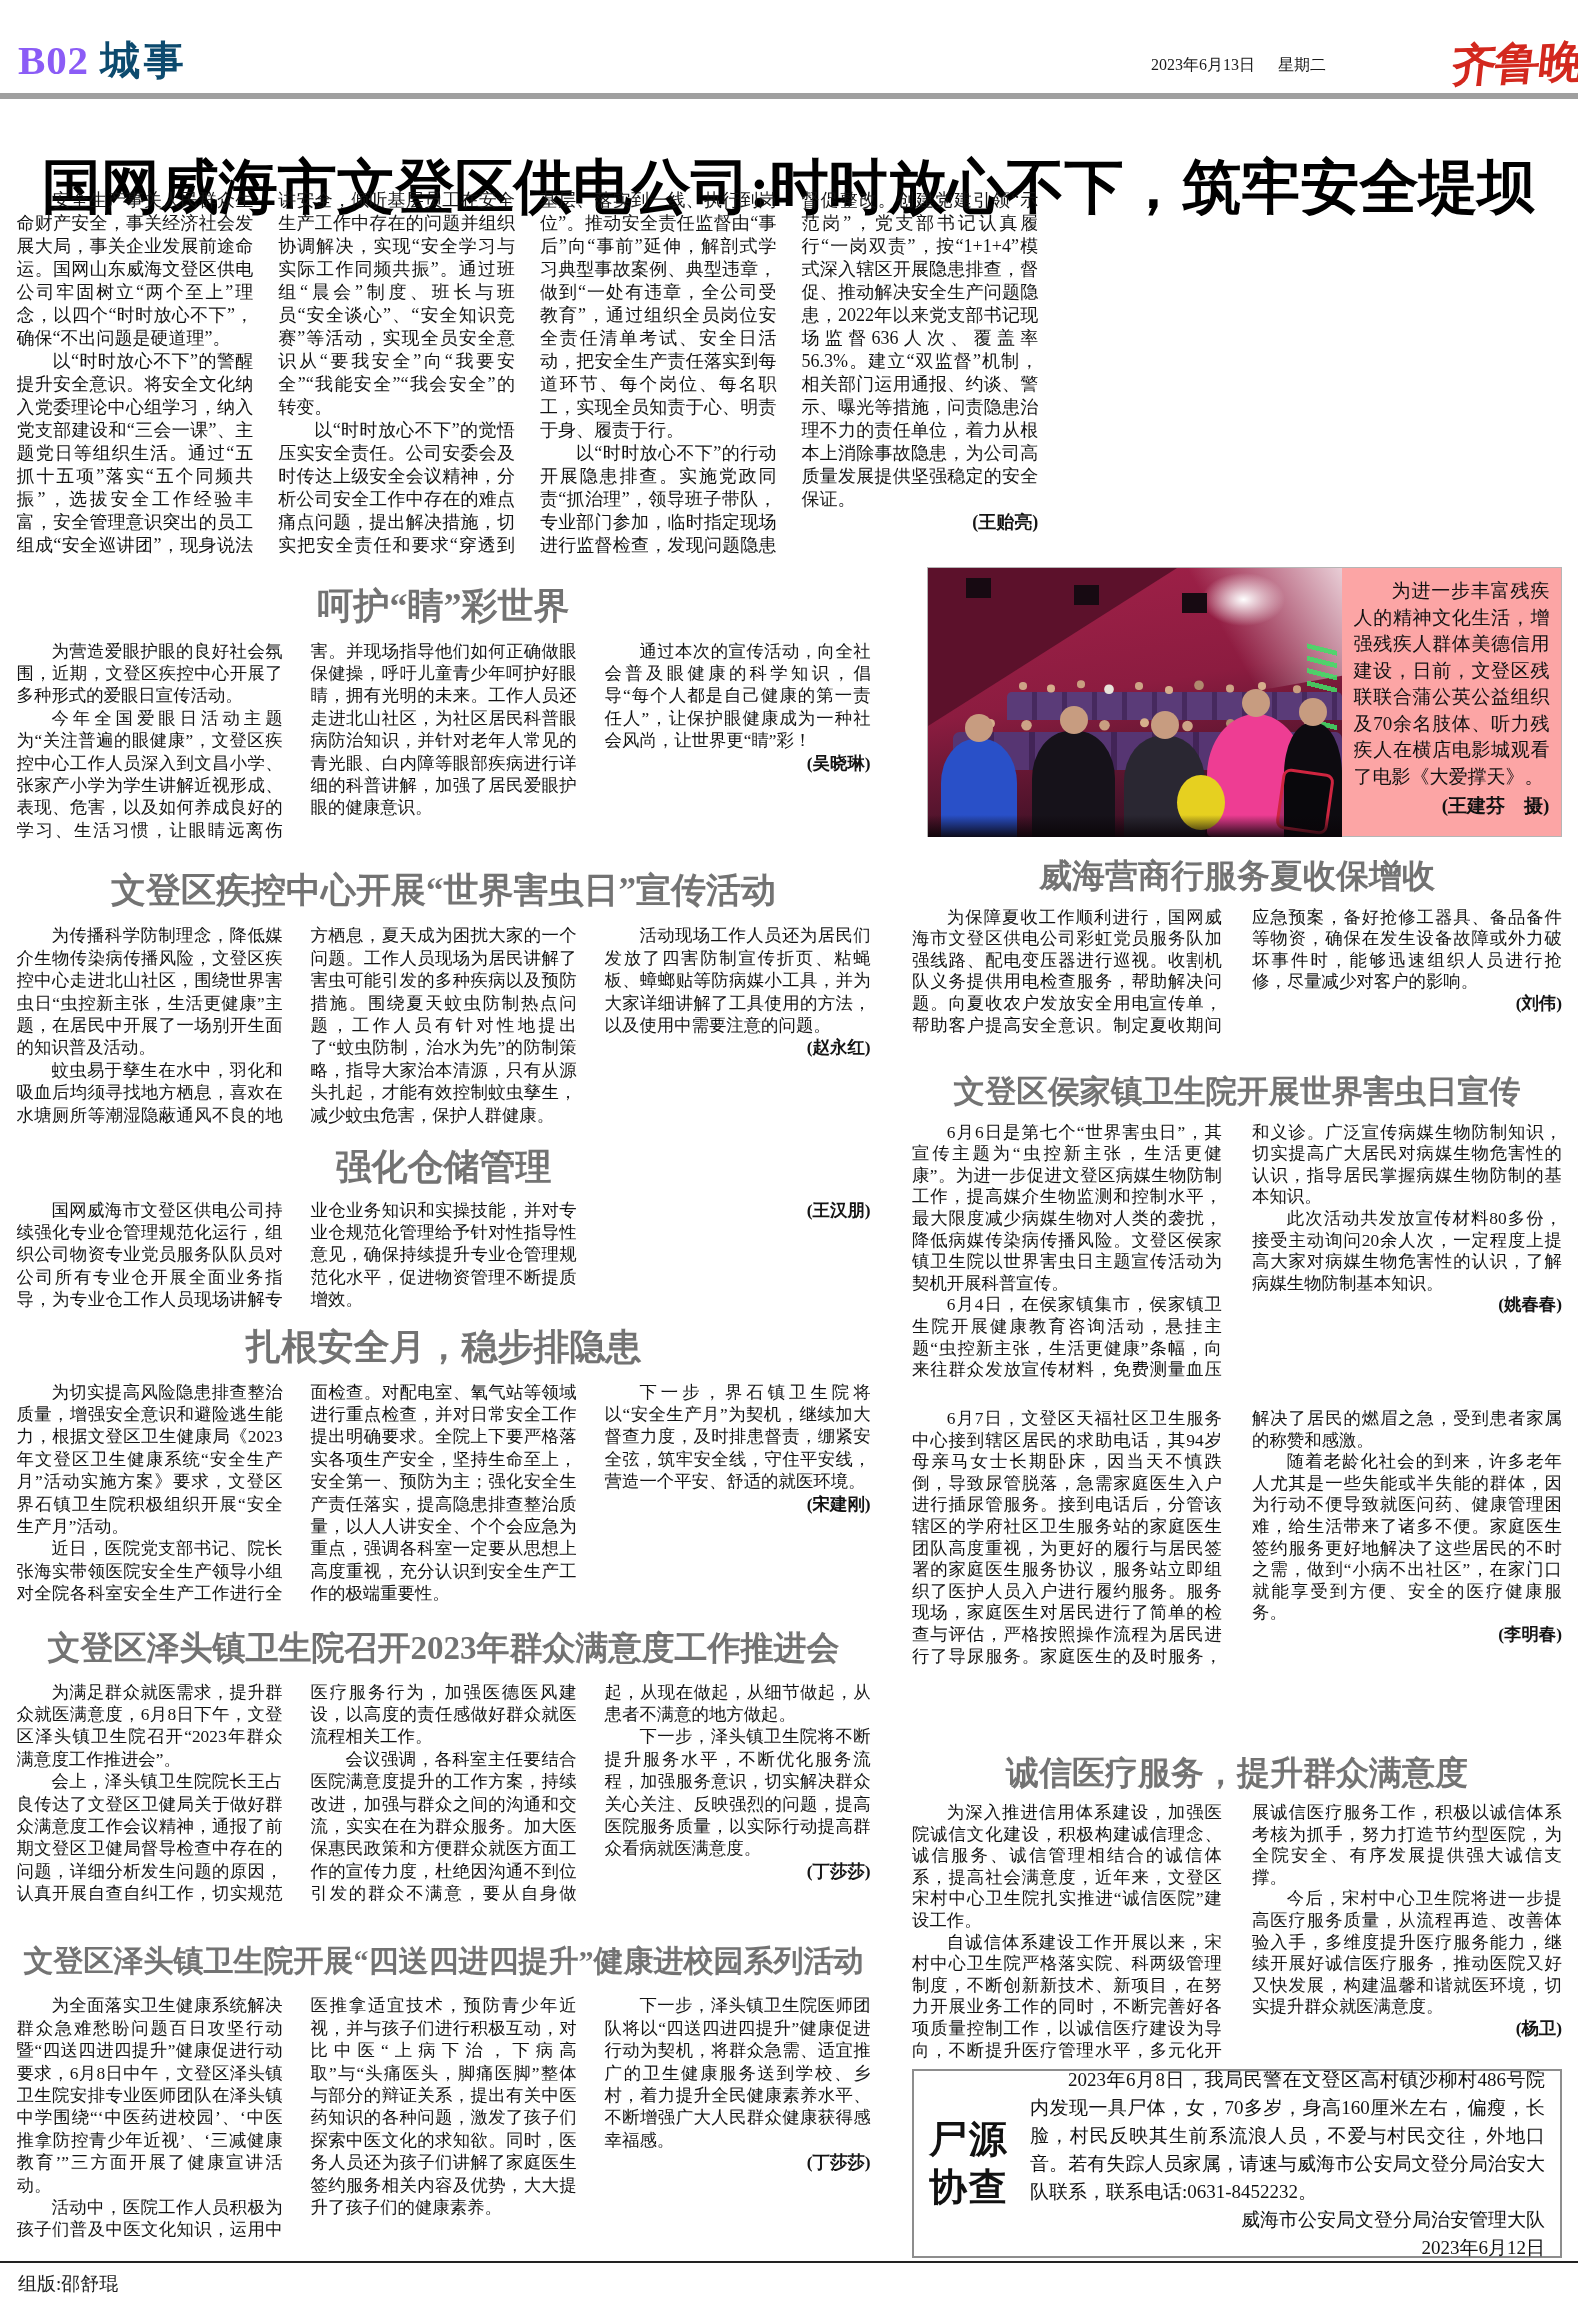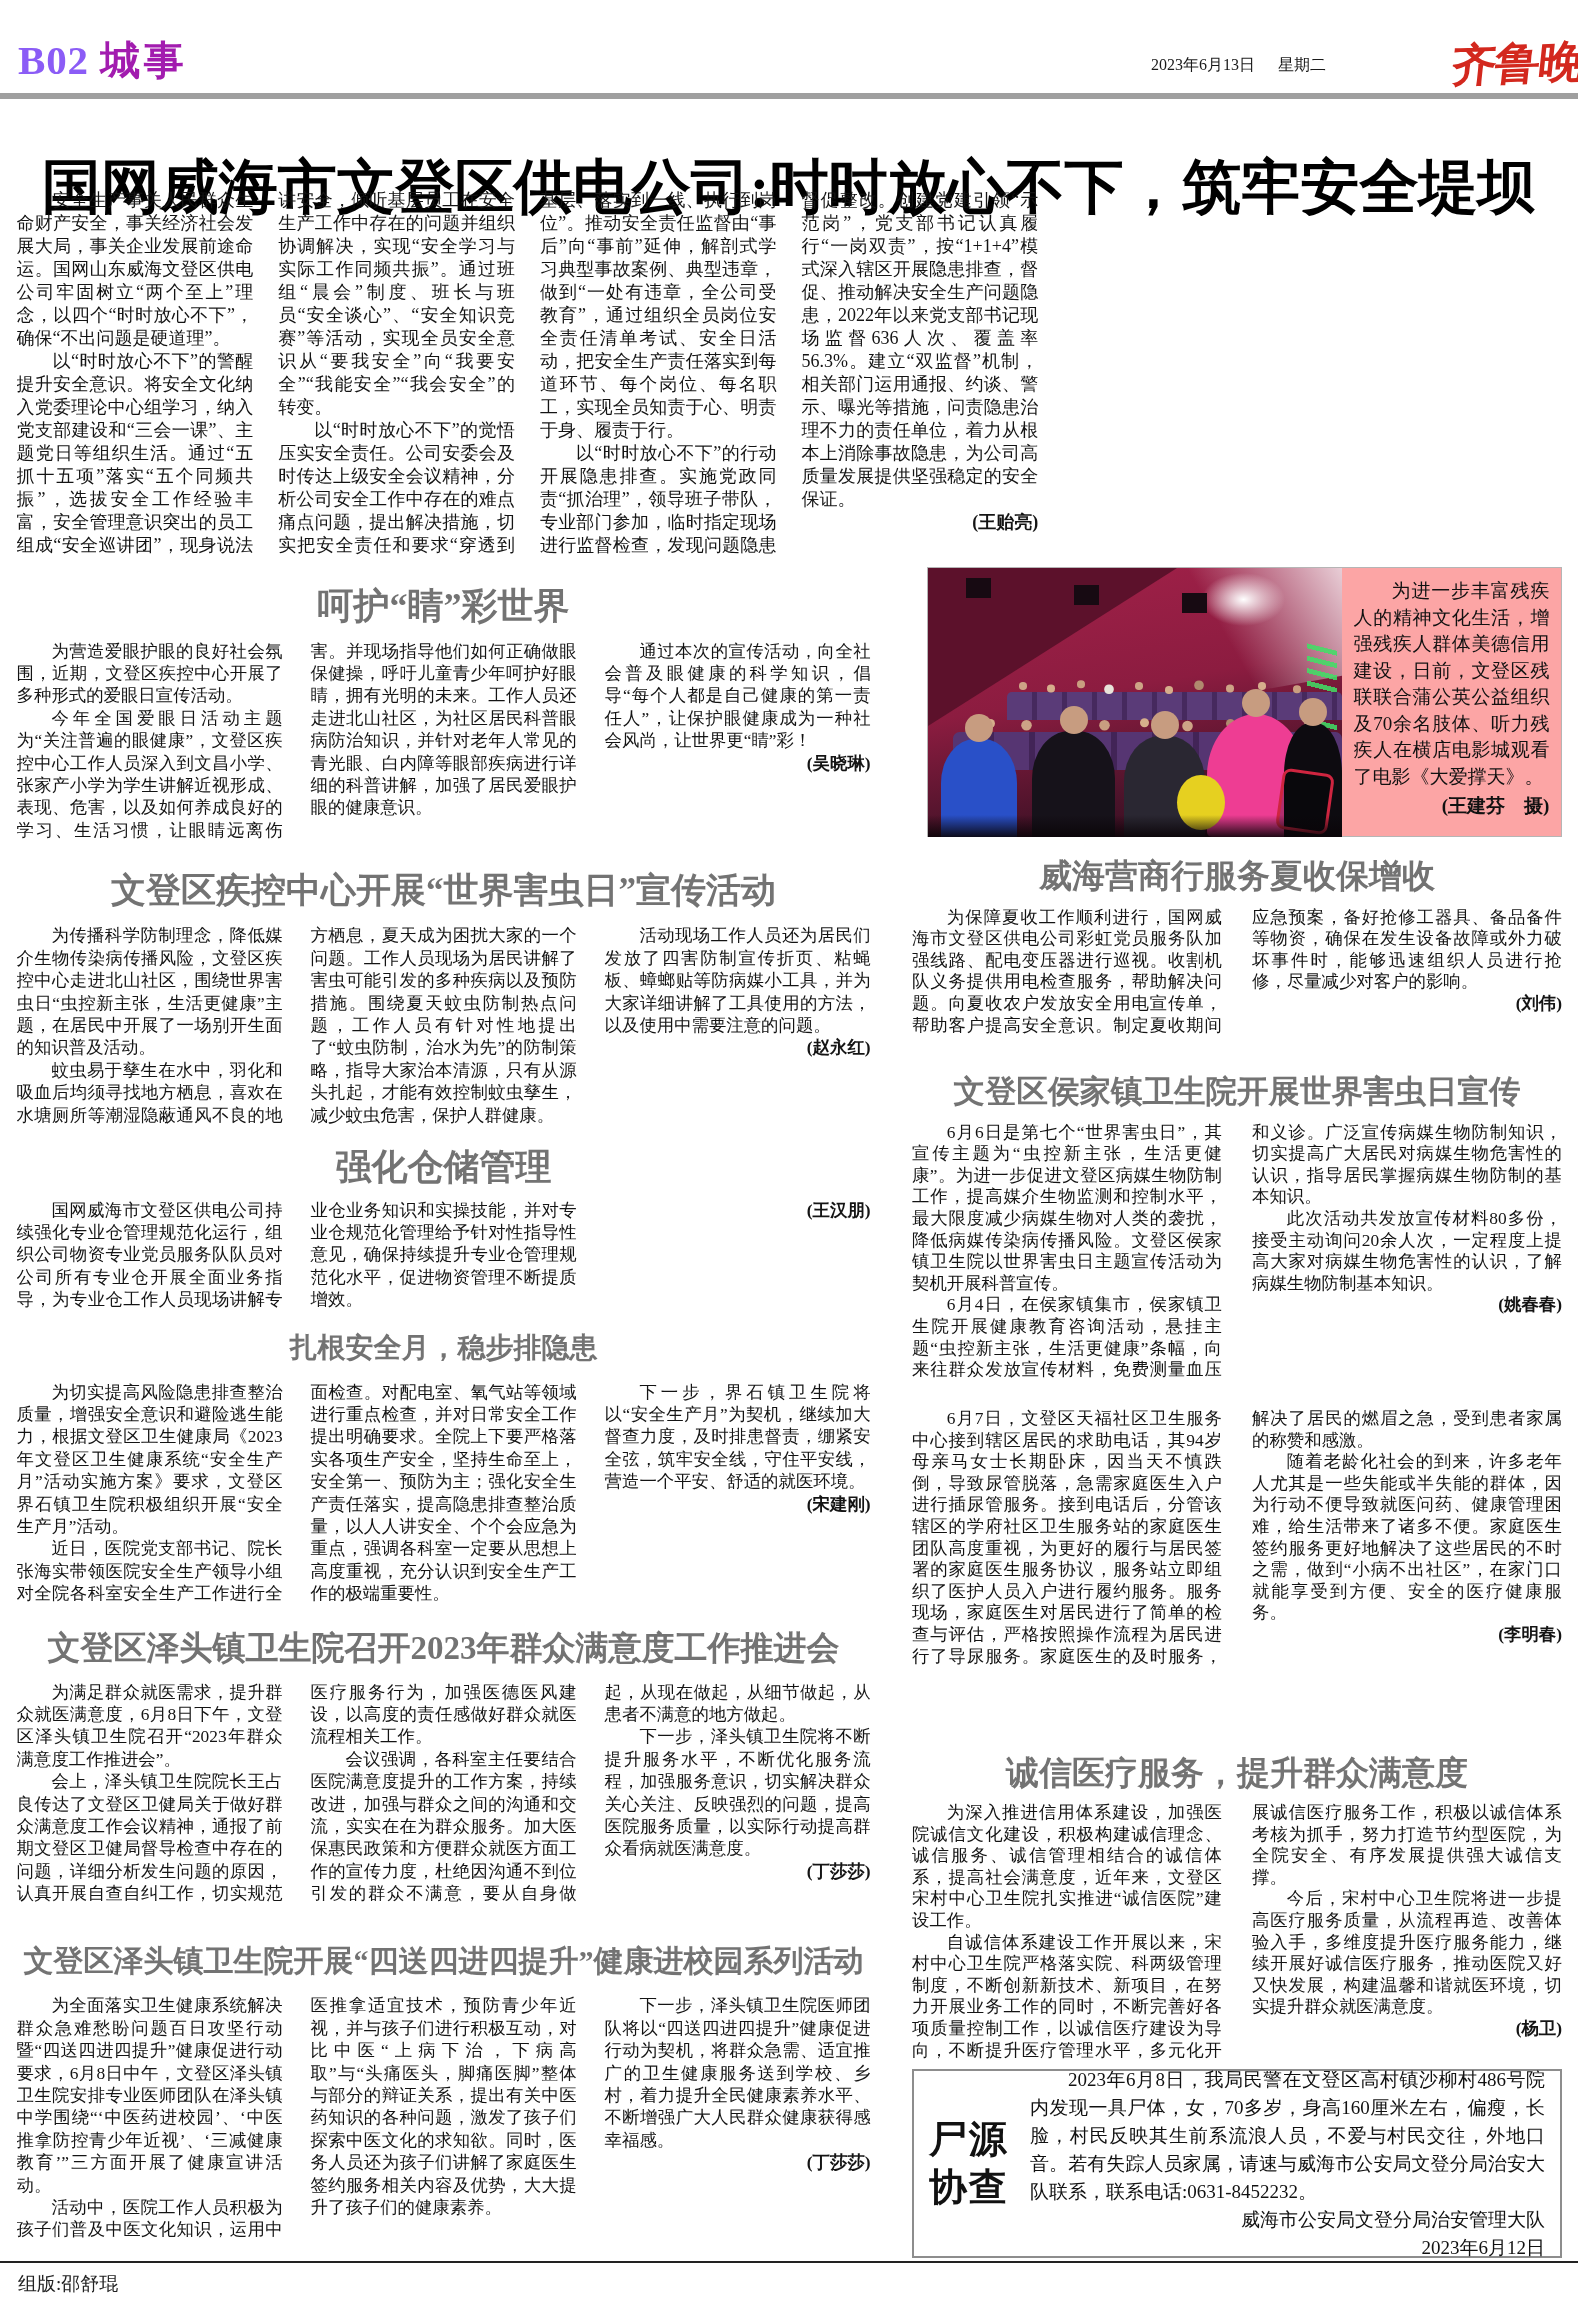--- a/index.html
+++ b/index.html
@@ -2,21 +2,21 @@
 <html style="font-size:13.3px"><head>
 <meta charset="utf-8">
 <style>
   html,body{margin:0;padding:0;background:#e8e8e4;}
   #page{position:relative;width:1578px;height:2319px;background:#ffffff;margin:0 auto;
         font-family:"Liberation Serif","DejaVu Serif",serif;color:#111;overflow:hidden;}
 
   
   #header-left{position:absolute;left:18px;top:33px;display:flex;align-items:baseline;gap:11.6px;}
   #edition-no{font-size:41px;font-weight:bold;color:#8b5cf6;letter-spacing:0.8px;}
-  #section-name{font-size:40px;font-weight:bold;color:#a21caf;letter-spacing:3.3px;}
+  #section-name{font-size:40px;font-weight:bold;color:#0c4a6e;letter-spacing:3.3px;}
   #header-date{position:absolute;left:1151px;top:55px;font-size:16px;color:#1a1a1a;white-space:nowrap;}
   #header-date .wd{margin-left:23px;}
   #masthead{position:absolute;left:1452px;top:33px;font-size:45px;font-weight:bold;color:#d3281e;
             transform:skewX(-8deg) rotate(-2deg);letter-spacing:-1.7px;white-space:nowrap;}
   #header-rule{position:absolute;left:0;top:93px;width:1578px;height:5.8px;background:#9f9f9f;}
 
   
   #headline{position:absolute;left:16.6px;top:108px;width:1545px;font-size:59px;font-weight:bold;
             color:#000;text-align:center;white-space:nowrap;letter-spacing:0px;}
 
@@ -35,21 +35,21 @@
   .right-sec{position:absolute;left:912px;width:650px;}
   .right-body{column-count:2;column-gap:30px;column-fill:auto;font-size:17.4px;line-height:21.6px;overflow:hidden;}
 
   
   #sec-eye{top:580px;}      #sec-eye   .sec-title{font-size:36px;line-height:53px;}
   #sec-eye   .left-body{height:217px;margin-top:6.6px;}
   #sec-pest{top:865px;}    #sec-pest  .sec-title{font-size:35px;line-height:51px;}
   #sec-pest  .left-body{height:214px;margin-top:8.3px;}
   #sec-store{top:1142px;}   #sec-store .sec-title{font-size:36px;line-height:50px;}
   #sec-store .left-body{height:124px;margin-top:6.6px;}
-  #sec-safety{top:1321px;}  #sec-safety .sec-title{font-size:28px;line-height:53px;}
+  #sec-safety{top:1321px;}  #sec-safety .sec-title{font-size:36px;line-height:53px;}
   #sec-safety .left-body{height:239px;margin-top:6.6px;}
   #sec-meeting{top:1623px;} #sec-meeting .sec-title{font-size:33px;line-height:51px;}
   #sec-meeting .left-body{height:245px;margin-top:6.6px;}
   #sec-campus{top:1936px;}  #sec-campus .sec-title{font-size:30px;line-height:50px;}
   #sec-campus .left-body{height:257px;margin-top:8.3px;}
 
   #sec-harvest{top:852px;} #sec-harvest .sec-title{font-size:33px;line-height:48px;}
   #sec-harvest .right-body{height:149px;margin-top:6.6px;}
   #sec-houjia{top:1069px;}  #sec-houjia .sec-title{font-size:31.5px;line-height:46px;}
   #sec-houjia .right-body{height:274px;margin-top:6.6px;}

